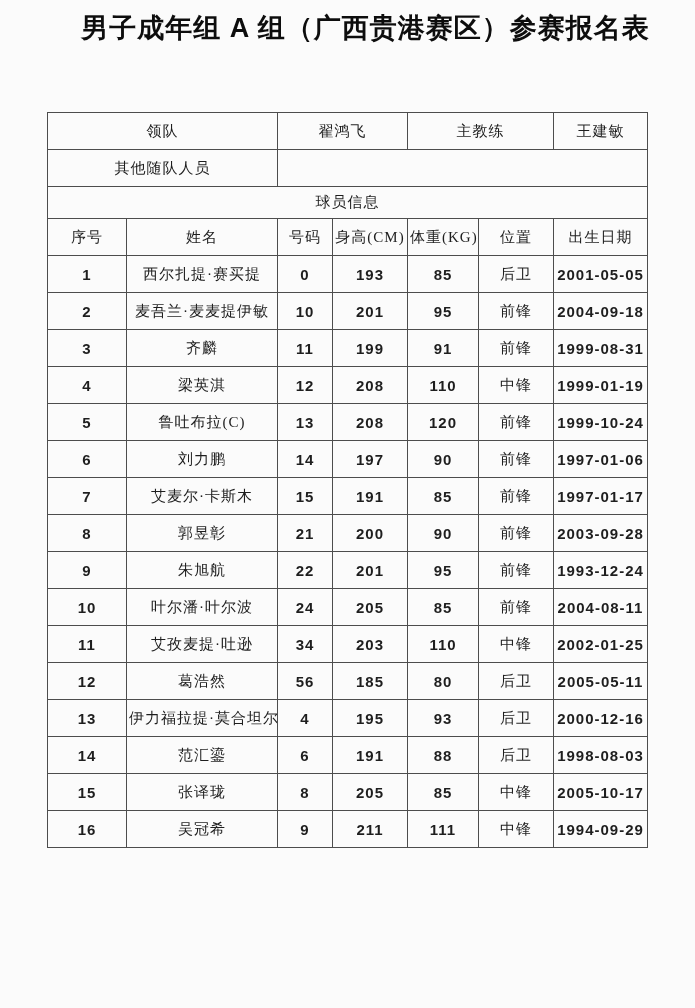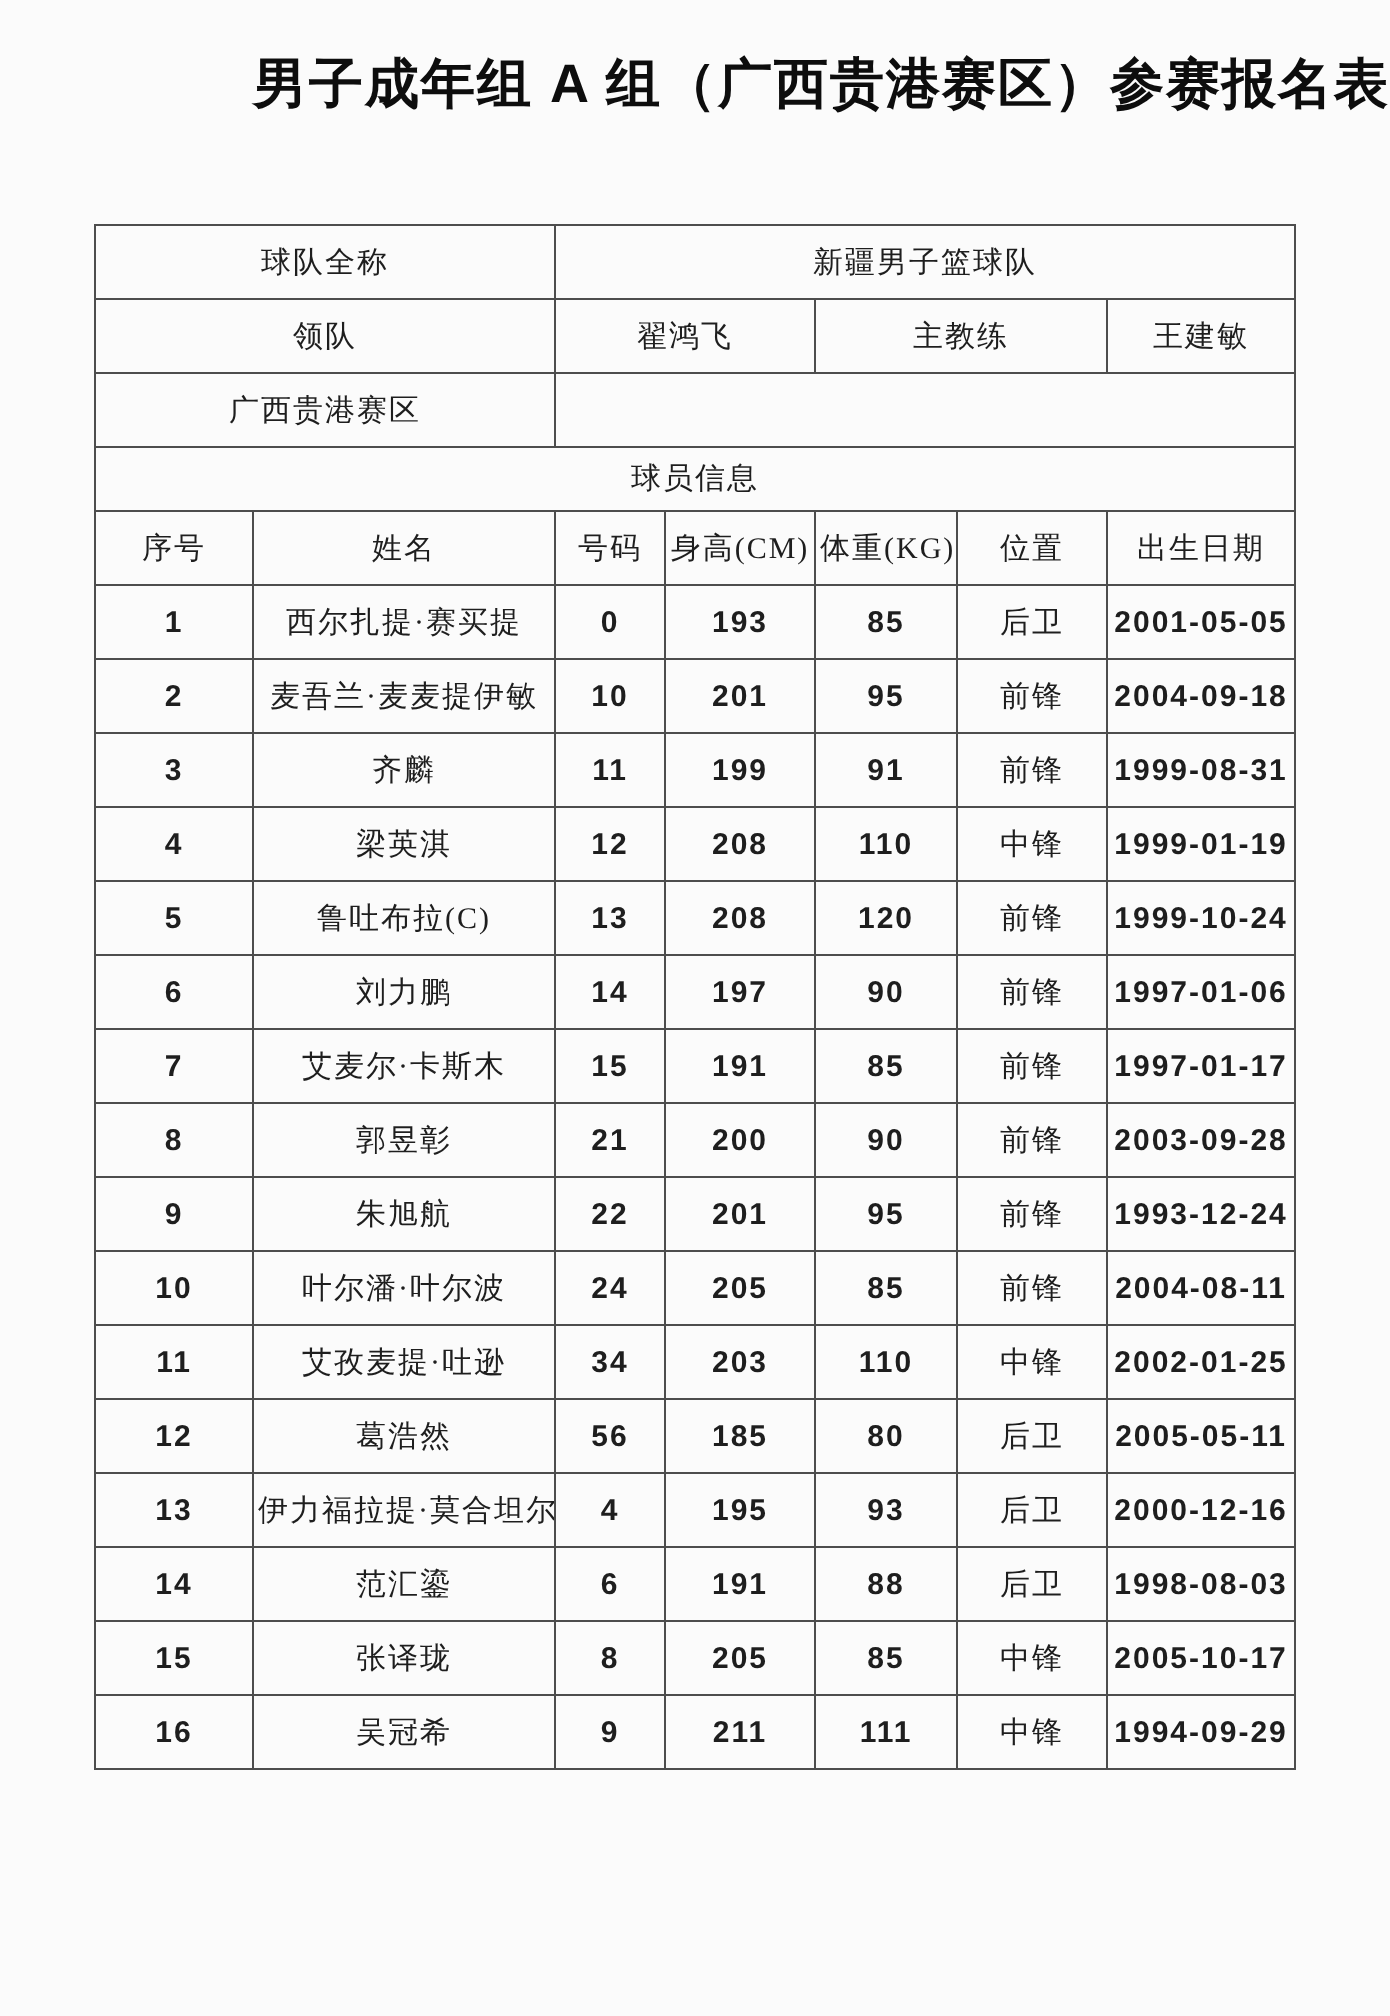--- a/index.html
+++ b/index.html
@@ -5,22 +5,22 @@
   html, body {
     margin: 0;
     padding: 0;
     background: #fbfbfb;
     width: 695px;
     height: 1008px;
     position: relative;
     font-family: "Liberation Serif", serif;
   }
   .page-title {
-    margin-top: 26px;
-    text-align: right;
+    margin-top: 12px;
+    text-align: center;
     font-family: "Liberation Sans", sans-serif;
     font-weight: bold;
     font-size: 27px;
     line-height: 32px;
     letter-spacing: 1px;
     color: #0d0d0d;
     padding-left: 36px;
   }
   table.form-table {
     position: absolute;
@@ -68,31 +68,27 @@
     <col style="width:79px">
       <col style="width:151px">
       <col style="width:55px">
     <col style="width:75px">
       <col style="width:71px">
       <col style="width:75px">
     <col style="width:94px">
   </colgroup>
   <tbody>
     <tr>
-      <td colspan="2" class="cn">球队全称</td>
-      <td colspan="5" class="cn">新疆男子篮球队</td>
-    </tr>
-    <tr>
       <td colspan="2" class="cn">领队</td>
       <td colspan="2" class="cn">翟鸿飞</td>
       <td colspan="2" class="cn">主教练</td>
       <td class="cn">王建敏</td>
     </tr>
     <tr>
-      <td colspan="2" class="cn">广西贵港赛区</td>
+      <td colspan="2" class="cn">其他随队人员</td>
       <td colspan="5" class="cn"></td>
     </tr>
     <tr class="section-row">
       <td colspan="7" class="section-title-cell">球员信息</td>
     </tr>
     <tr>
       <td class="cn">序号</td>
       <td class="cn">姓名</td>
       <td class="cn">号码</td>
       <td class="cn">身高(CM)</td>

